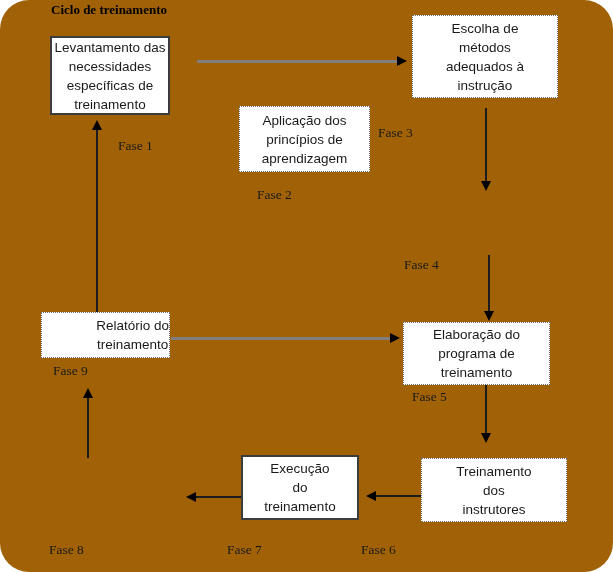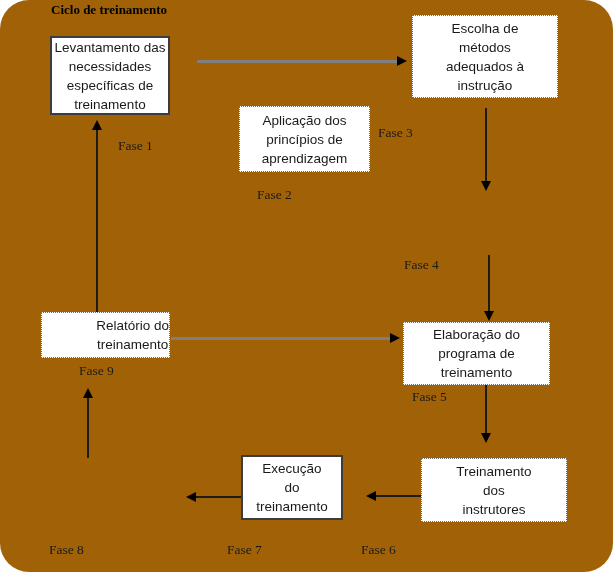--- a/index.html
+++ b/index.html
@@ -39,40 +39,40 @@
   }
   .solid  { border: 2px solid #3c3c3c; }
   .dotted { border: 1px dotted #6e6e6e; }
 
   .b-levantamento { left: 50px;  top: 19px;  width: 120px; height: 79px; margin-top: 17px; }
   .b-escolha      { left: 412px; top: 15px;  width: 146px; height: 83px; }
   .b-aplicacao    { left: 239px; top: 106px; width: 131px; height: 66px; }
   .b-colheita     { left: 403px; top: 192px; width: 146px; height: 63px; }
   .b-elaboracao   { left: 403px; top: 322px; width: 147px; height: 63px; }
   .b-trein-instr  { left: 421px; top: 458px; width: 146px; height: 64px; }
-  .b-execucao     { left: 241px; top: 455px; width: 102px; height: 65px; }
+  .b-execucao     { left: 241px; top: 455px; width: 118px; height: 65px; }
   .b-avaliacao    { left: 33px;  top: 458px; width: 147px; height: 64px; }
   .b-relatorio    { left: 41px;  top: 312px; width: 129px; height: 46px; justify-content: flex-end; }
 
   .fase {
     position: absolute;
     font-family: "Liberation Serif", serif;
     font-size: 13.5px;
     color: #1a1a1a;
     white-space: nowrap;
   }
   .f1 { left: 118px; top: 126px; margin-top: 12px; }
   .f2 { left: 257px; top: 187px; }
   .f3 { left: 378px; top: 125px; text-align: right; }
   .f4 { left: 404px; top: 257px; }
   .f5 { left: 412px; top: 389px; text-align: right; }
   .f6 { left: 361px; top: 542px; }
   .f7 { left: 227px; top: 542px; }
   .f8 { left: 49px;  top: 542px; }
-  .f9 { left: 53px;  top: 363px; margin-left: 26px; }
+  .f9 { left: 53px;  top: 363px; }
 
   .hline { position: absolute; height: 3px; background: #7f7f7f; }
   .vline { position: absolute; width: 2px;  background: #1c1c1c; }
   .head  { position: absolute; width: 0; height: 0; }
   .head-right { border-top: 5px solid transparent; border-bottom: 5px solid transparent; border-left: 10px solid #000000; }
   .head-left  { border-top: 5px solid transparent; border-bottom: 5px solid transparent; border-right: 10px solid #000000; }
   .head-down  { border-left: 5px solid transparent; border-right: 5px solid transparent; border-top: 10px solid #000000; }
   .head-up    { border-left: 5px solid transparent; border-right: 5px solid transparent; border-bottom: 10px solid #000000; }
 
   

